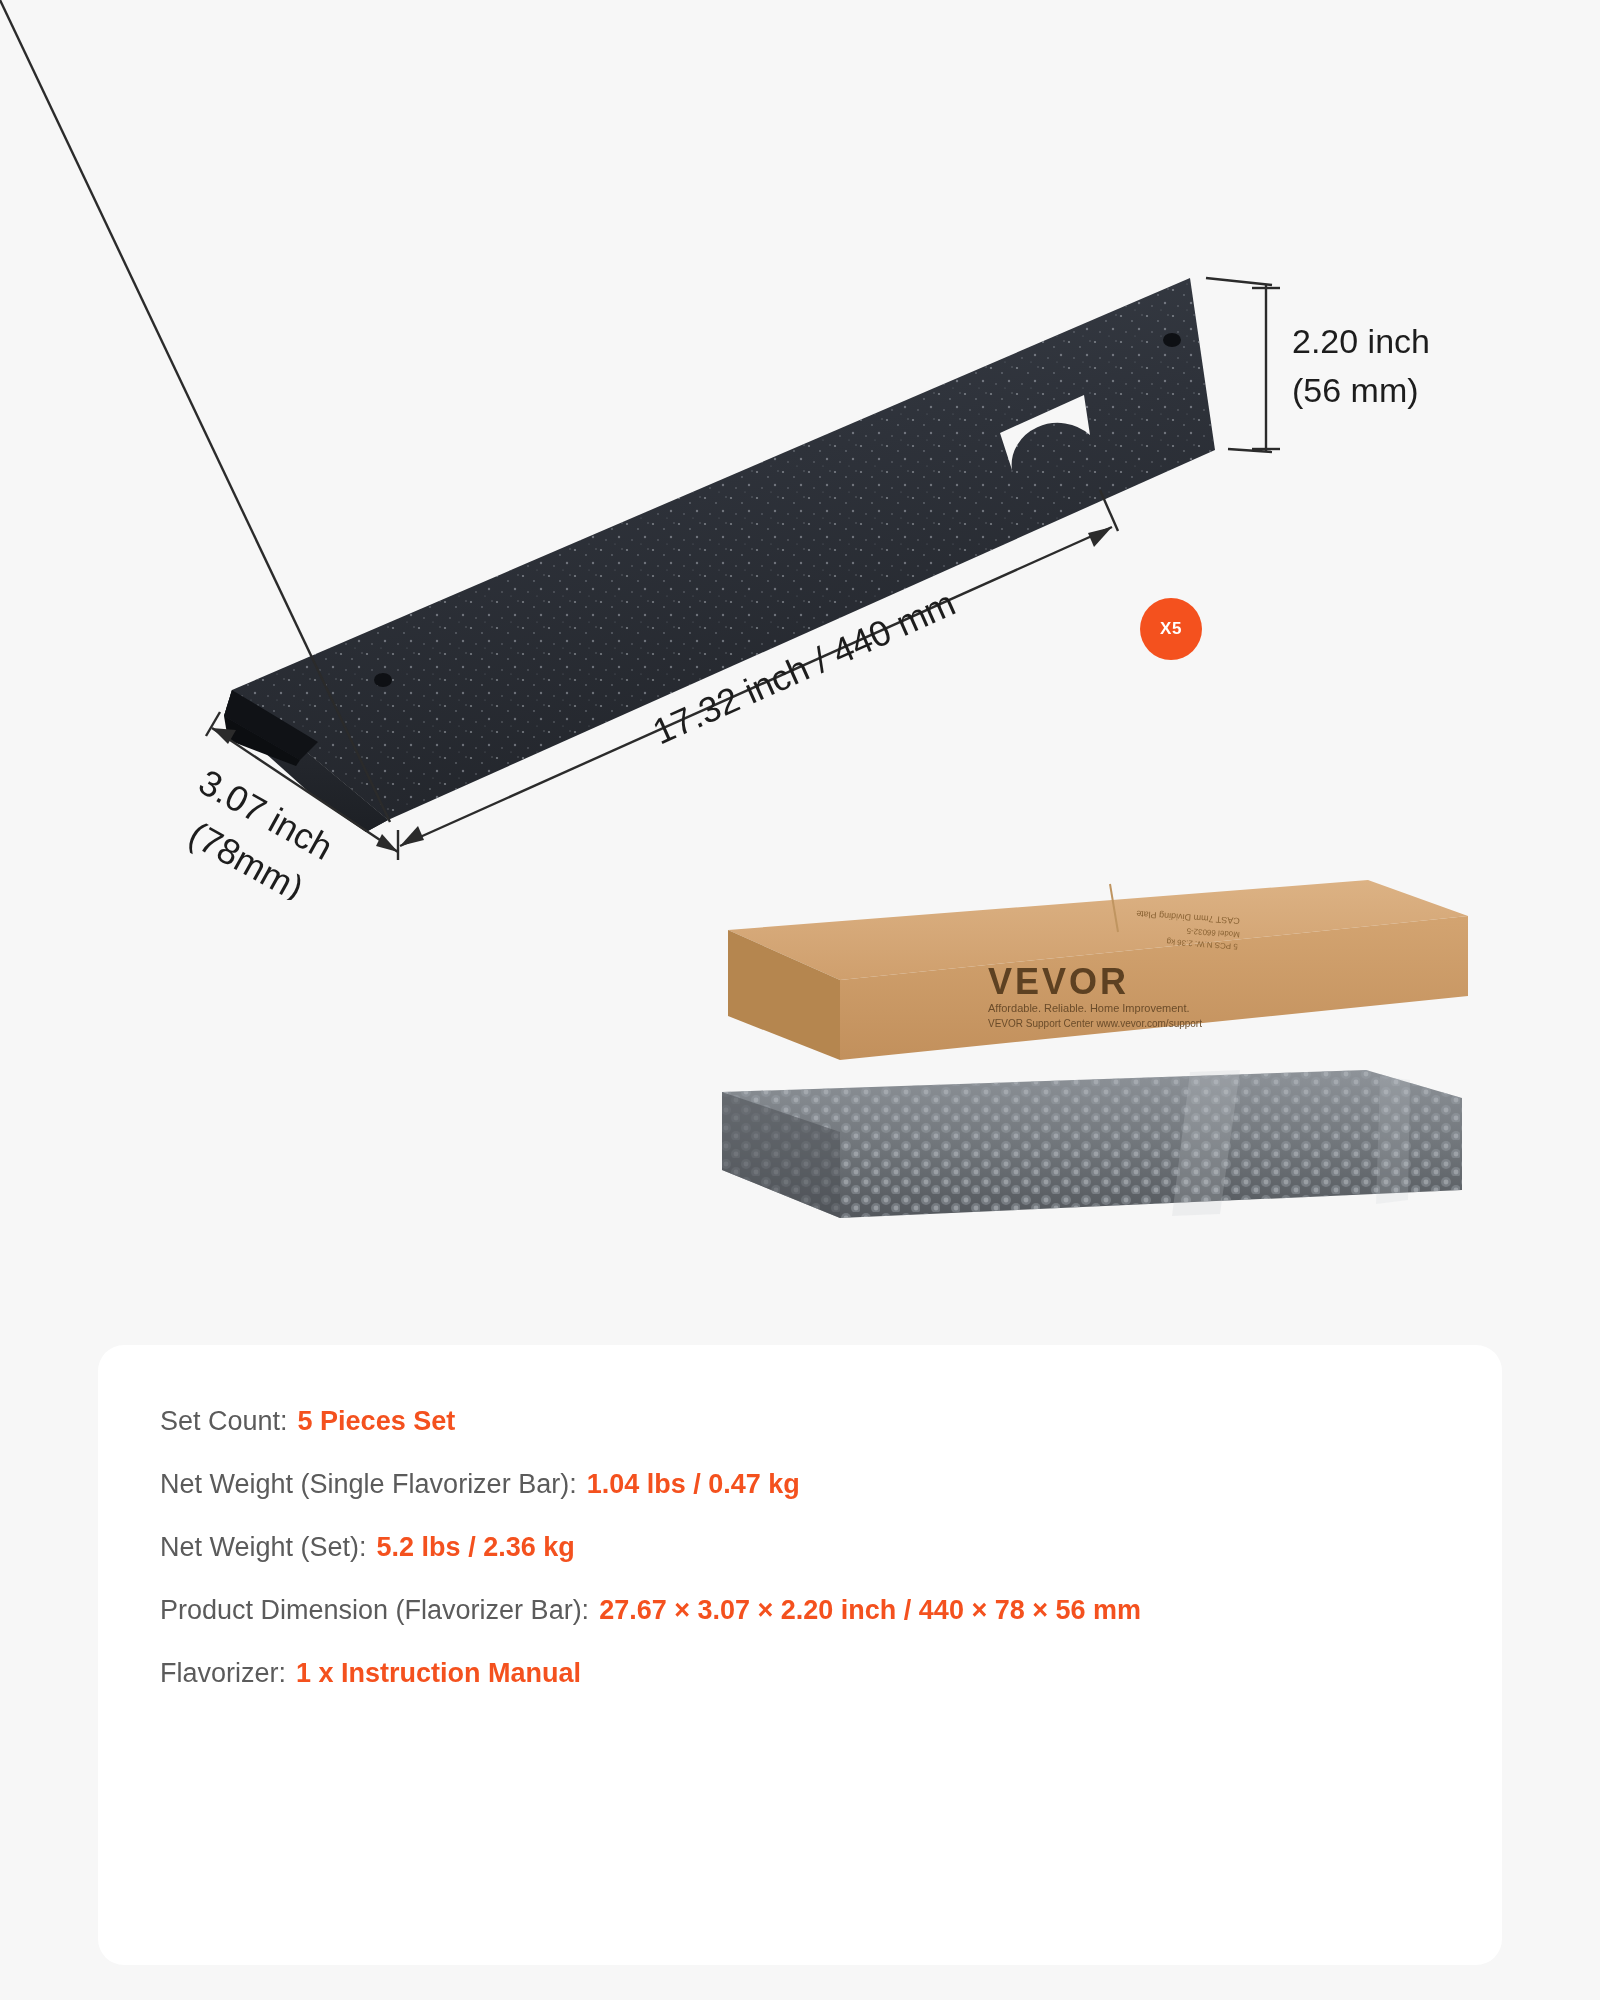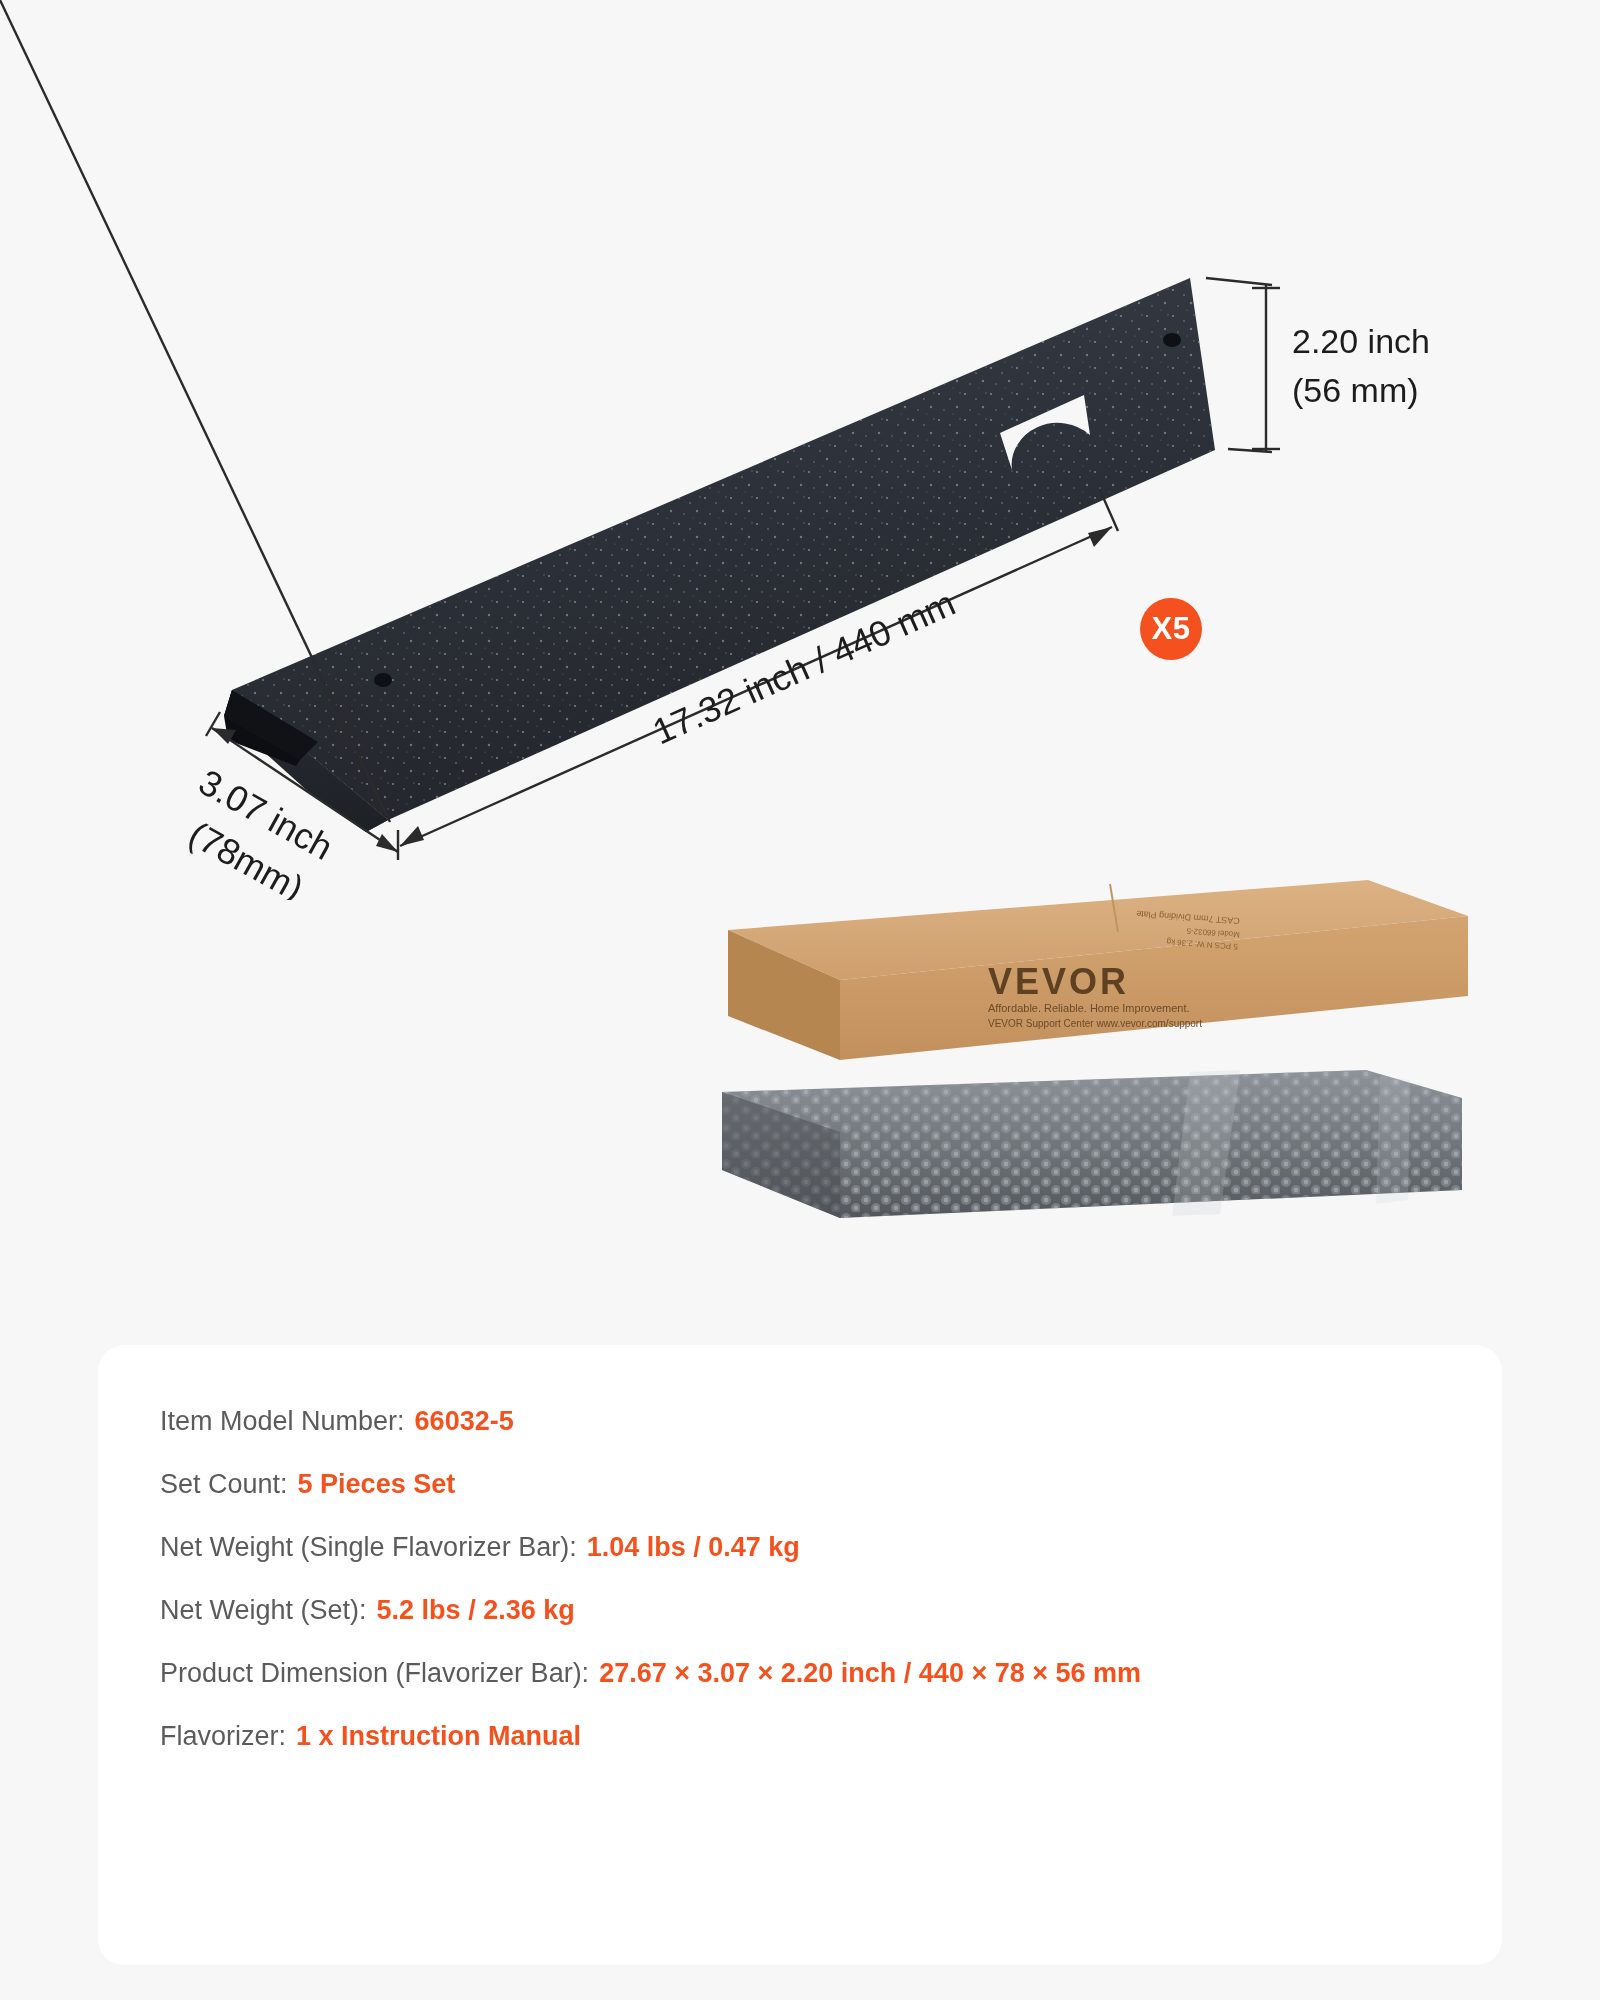--- a/index.html
+++ b/index.html
@@ -25,21 +25,21 @@
   #product-svg { display: block; }
 
   
   #x5-badge {
     position: absolute;
     left: 1140px; top: 598px;
     width: 62px; height: 62px;
     border-radius: 50%;
     background: #f4511e;
     color: #ffffff;
-    font-size: 31px;
+    font-size: 17px;
     font-weight: bold;
     display: flex;
     align-items: center;
     justify-content: center;
     letter-spacing: 0.5px;
   }
 
   
   #package-area {
     position: absolute;
@@ -208,24 +208,20 @@
         <polygon points="2,222 120,262 120,348 2,300" fill="#4d5156" opacity="0.55"></polygon>
         <path d="M 470,202 L 520,200 L 500,344 L 452,346 Z" fill="#c9ccd0" opacity="0.22"></path>
         <path d="M 660,206 L 690,210 L 688,330 L 656,334 Z" fill="#c9ccd0" opacity="0.18"></path>
       </g>
     </svg>
   </div>
 
   <div id="spec-card">
     <div id="spec-list">
 
-      <div class="spec-row">
-        <span class="spec-label">Item Model Number:</span>
-        <span class="spec-value">66032-5</span>
-      </div>
 
 
       <div class="spec-row">
         <span class="spec-label">Set Count:</span>
         <span class="spec-value">5 Pieces Set</span>
       </div>
 
       <div class="spec-row">
         <span class="spec-label">Net Weight (Single Flavorizer Bar):</span>
         <span class="spec-value">1.04 lbs / 0.47 kg</span>

